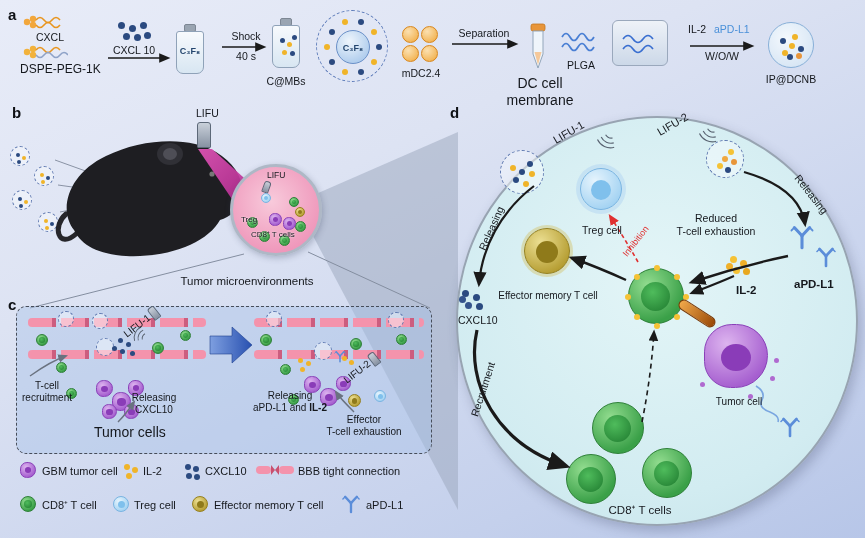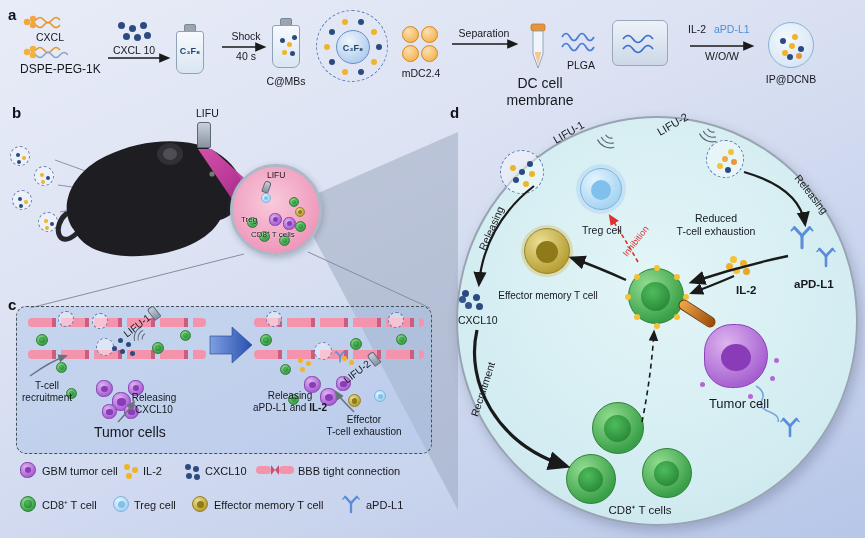--- a/index.html
+++ b/index.html
@@ -220,20 +220,21 @@
     <span class="cell cell-green" style="left:14px;top:50px;width:11px;height:11px"></span>
     <span class="cell cell-green" style="left:26px;top:64px;width:11px;height:11px"></span>
     <span class="cell cell-green" style="left:46px;top:68px;width:11px;height:11px"></span>
     <span class="cell cell-green" style="left:62px;top:54px;width:11px;height:11px"></span>
     <span class="cell cell-green" style="left:56px;top:30px;width:10px;height:10px"></span>
     <span class="cell cell-purple" style="left:36px;top:46px;width:13px;height:13px"></span>
     <span class="cell cell-purple" style="left:50px;top:50px;width:13px;height:13px"></span>
     <div class="lbl" style="left:8px;top:48px;font-size:8px;text-shadow:0 0 2px #fff">Treg</div>
     <div class="lbl" style="left:18px;top:63px;font-size:8px;text-shadow:0 0 2px #fff">CD8⁺ T cells</div>
   </div>
+  <div class="lbl ctr" style="left:166px;top:275px;width:162px;font-size:11.5px">Tumor microenvironments</div>
 
   <div class="panel-letter" style="left:8px;top:296px">c</div>
   <div id="cbox"></div>
 
   <div class="vessel" style="left:28px;top:318px;width:178px"></div>
   <div class="vessel" style="left:28px;top:350px;width:178px"></div>
   <div class="vessel" style="left:254px;top:318px;width:170px"></div>
   <div class="vessel" style="left:254px;top:350px;width:170px"></div>
 
   <div class="lbl" style="left:122px;top:320px;font-size:10px;transform:rotate(-38deg)">LIFU-1</div>
@@ -381,21 +382,21 @@
     <span class="memdots" style="left:25px;top:25px;width:6px;height:6px;
       box-shadow:29px 0 0 #f5c235,20px 20px 0 #f5c235,0 29px 0 #f5c235,-20px 20px 0 #f5c235,-29px 0 0 #f5c235,-20px -20px 0 #f5c235,0 -29px 0 #f5c235,20px -20px 0 #f5c235"></span>
   </span>
   <div class="abs" style="left:676px;top:308px;width:42px;height:11px;border-radius:6px;z-index:2;transform:rotate(33deg);
     background:linear-gradient(90deg,#f0a84a,#9a4a08);border:1px solid #7c3a06"></div>
 
   <span class="cell cell-purple" style="left:704px;top:324px;width:64px;height:64px">
     <span class="dots" style="left:29px;top:29px;width:5px;height:5px;background:transparent;
       box-shadow:40px 4px 0 #b06ad0,36px 22px 0 #b06ad0,14px 40px 0 #b06ad0,-34px 28px 0 #b06ad0"></span>
   </span>
-  <div class="lbl ctr" style="left:708px;top:396px;width:62px;font-size:13px">Tumor cell</div>
+  <div class="lbl ctr" style="left:708px;top:396px;width:62px;font-size:10px">Tumor cell</div>
   <svg class="abs" style="left:780px;top:416px;z-index:2" width="20" height="22" viewBox="0 0 20 22">
       <use href="#ab"></use>
     </svg>
 
 
   <div class="lbl ctr" style="left:448px;top:383px;width:70px;font-size:10.5px;transform:rotate(-72deg)">Recruitment</div>
 
   <span class="cell cell-green" style="left:592px;top:402px;width:52px;height:52px"></span>
   <span class="cell cell-green" style="left:566px;top:454px;width:50px;height:50px"></span>
   <span class="cell cell-green" style="left:642px;top:448px;width:50px;height:50px"></span>

